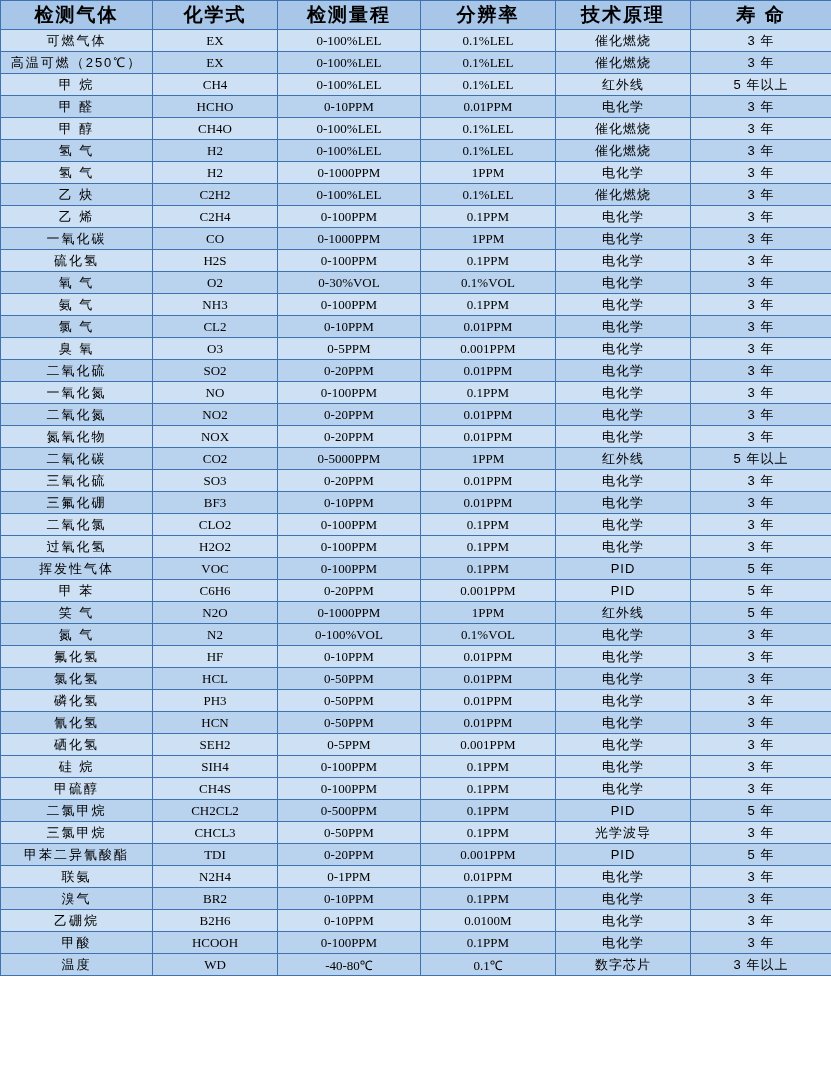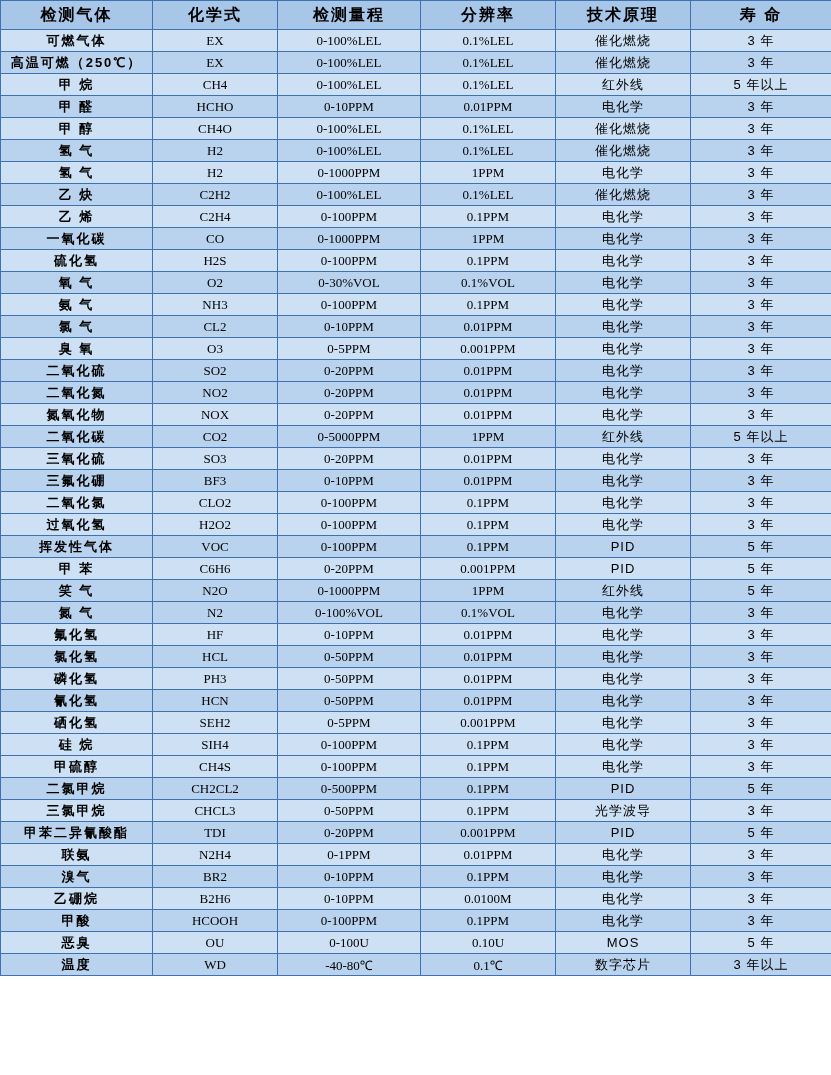--- a/index.html
+++ b/index.html
@@ -32,37 +32,36 @@
     text-align: center;
     vertical-align: middle;
     color: #000000;
     padding: 0;
     overflow: hidden;
     white-space: nowrap;
   }
   table.gas-table thead th {
     height: 28px;
     background: #a8c6e8;
-    font-size: 16px;
+    font-size: 19px;
     font-weight: bold;
     letter-spacing: 2px;
   }
   table.gas-table tbody td {
     height: 21px;
     font-size: 13px;
   }
   table.gas-table tbody tr.odd td {
     background: #cde0f4;
   }
   table.gas-table tbody tr.even td {
     background: #b9d2ee;
   }
   table.gas-table tbody td.name {
     letter-spacing: 2px;
-    font-weight: bold;
   }
   table.gas-table tbody td.formula,
   table.gas-table tbody td.range,
   table.gas-table tbody td.res {
     font-family: "Liberation Serif", serif;
     font-size: 13px;
     letter-spacing: 0px;
   }
   table.gas-table tbody td.tech,
   table.gas-table tbody td.life {
@@ -214,20 +213,28 @@
           <td class="life">3 年</td>
         </tr>
         <tr class="even">
           <td class="name">二氧化硫</td>
           <td class="formula">SO2</td>
           <td class="range">0-20PPM</td>
           <td class="res">0.01PPM</td>
           <td class="tech">电化学</td>
           <td class="life">3 年</td>
         </tr>
+        <tr class="odd">
+          <td class="name">一氧化氮</td>
+          <td class="formula">NO</td>
+          <td class="range">0-100PPM</td>
+          <td class="res">0.1PPM</td>
+          <td class="tech">电化学</td>
+          <td class="life">3 年</td>
+        </tr>
         <tr class="even">
           <td class="name">二氧化氮</td>
           <td class="formula">NO2</td>
           <td class="range">0-20PPM</td>
           <td class="res">0.01PPM</td>
           <td class="tech">电化学</td>
           <td class="life">3 年</td>
         </tr>
         <tr class="odd">
           <td class="name">氮氧化物</td>
@@ -414,28 +421,20 @@
           <td class="life">3 年</td>
         </tr>
         <tr class="even">
           <td class="name">甲酸</td>
           <td class="formula">HCOOH</td>
           <td class="range">0-100PPM</td>
           <td class="res">0.1PPM</td>
           <td class="tech">电化学</td>
           <td class="life">3 年</td>
         </tr>
-        <tr class="odd">
-          <td class="name">恶臭</td>
-          <td class="formula">OU</td>
-          <td class="range">0-100U</td>
-          <td class="res">0.10U</td>
-          <td class="tech">MOS</td>
-          <td class="life">5 年</td>
-        </tr>
         <tr class="even">
           <td class="name">温度</td>
           <td class="formula">WD</td>
           <td class="range">-40-80℃</td>
           <td class="res">0.1℃</td>
           <td class="tech">数字芯片</td>
           <td class="life">3 年以上</td>
         </tr>
       </tbody>
   </table>

